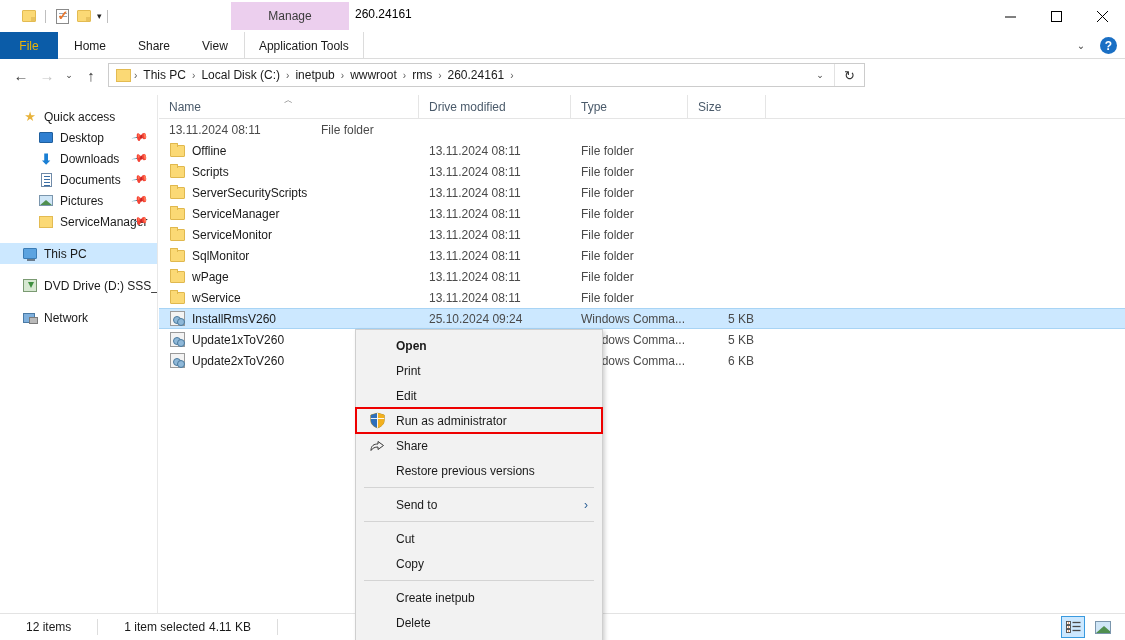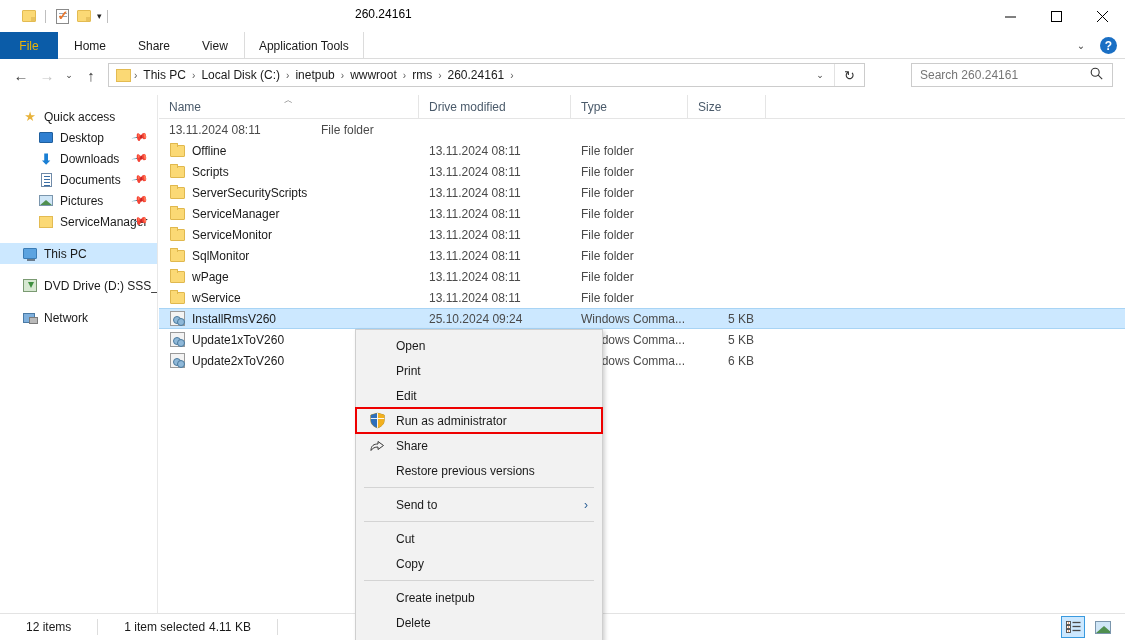--- a/index.html
+++ b/index.html
@@ -206,21 +206,21 @@
   .ctxmenu {
     position: absolute; left: 355px; top: 329px; width: 248px;
     background: #f2f2f2; border: 1px solid #cfcfcf;
     box-shadow: 2px 2px 4px rgba(0,0,0,0.18);
     padding: 3px 0; z-index: 50;
   }
   .mi {
     display: flex; align-items: center; height: 25px; font-size: 12px; color: #1a1a1a;
     padding-left: 40px; position: relative; cursor: default;
   }
-  .mi.bold { font-weight: normal; }
+  .mi.bold { font-weight: bold; }
   .mi .mi-ico {
     position: absolute; left: 13px; top: 50%; transform: translateY(-50%);
     width: 17px; height: 17px; display: flex; align-items: center; justify-content: center;
   }
   .mi .submenu-arrow { position: absolute; right: 14px; font-size: 12px; color: #2b5f96; }
   .mi.highlighted {
     outline: 2px solid #ee0000; outline-offset: -1px;
   }
   .mi-sep { height: 1px; background: #d4d4d4; margin: 4px 8px; }
 
@@ -257,20 +257,23 @@
       <div class="qat-ico">
           <div class="doc-check"></div>
         </div>
       <div class="qat-ico">
           <div class="folder-mini"></div>
         </div>
       <div class="qat-caret">▾</div>
       <div class="qat-sep"></div>
     </div>
 
+    <div class="ctx-tab-header">
+      <span>Manage</span>
+    </div>
 
     <div class="win-title">260.24161</div>
 
     <div class="wincontrols">
       <div class="wc">
         <svg width="11" height="11" viewBox="0 0 11 11">
             <line x1="0" y1="6" x2="11" y2="6" stroke="#000" stroke-width="1"></line>
           </svg>
       </div>
       <div class="wc">
@@ -335,29 +338,20 @@
         <span class="crumb-sep">›</span>
         <span class="crumb">rms</span>
         <span class="crumb-sep">›</span>
         <span class="crumb">260.24161</span>
         <span class="crumb-sep">›</span>
       </div>
       <div class="addr-drop">⌄</div>
       <div class="addr-refresh">↻</div>
     </div>
 
-    <div class="search-field">
-      <div class="search-ph">Search 260.24161</div>
-      <div class="search-ico">
-        <svg width="13" height="13" viewBox="0 0 13 13">
-          <circle cx="5.2" cy="5.2" r="4" fill="none" stroke="#333" stroke-width="1.1"></circle>
-          <line x1="8.2" y1="8.2" x2="12.2" y2="12.2" stroke="#333" stroke-width="1.1"></line>
-        </svg>
-      </div>
-    </div>
   </div>
 
   <div class="content">
 
     <div class="sidebar">
       <div class="nav-gap"></div>
 
       <div class="nav-item">
         <span class="ni-ico ic-star">★</span>
         <span>Quick access</span>

